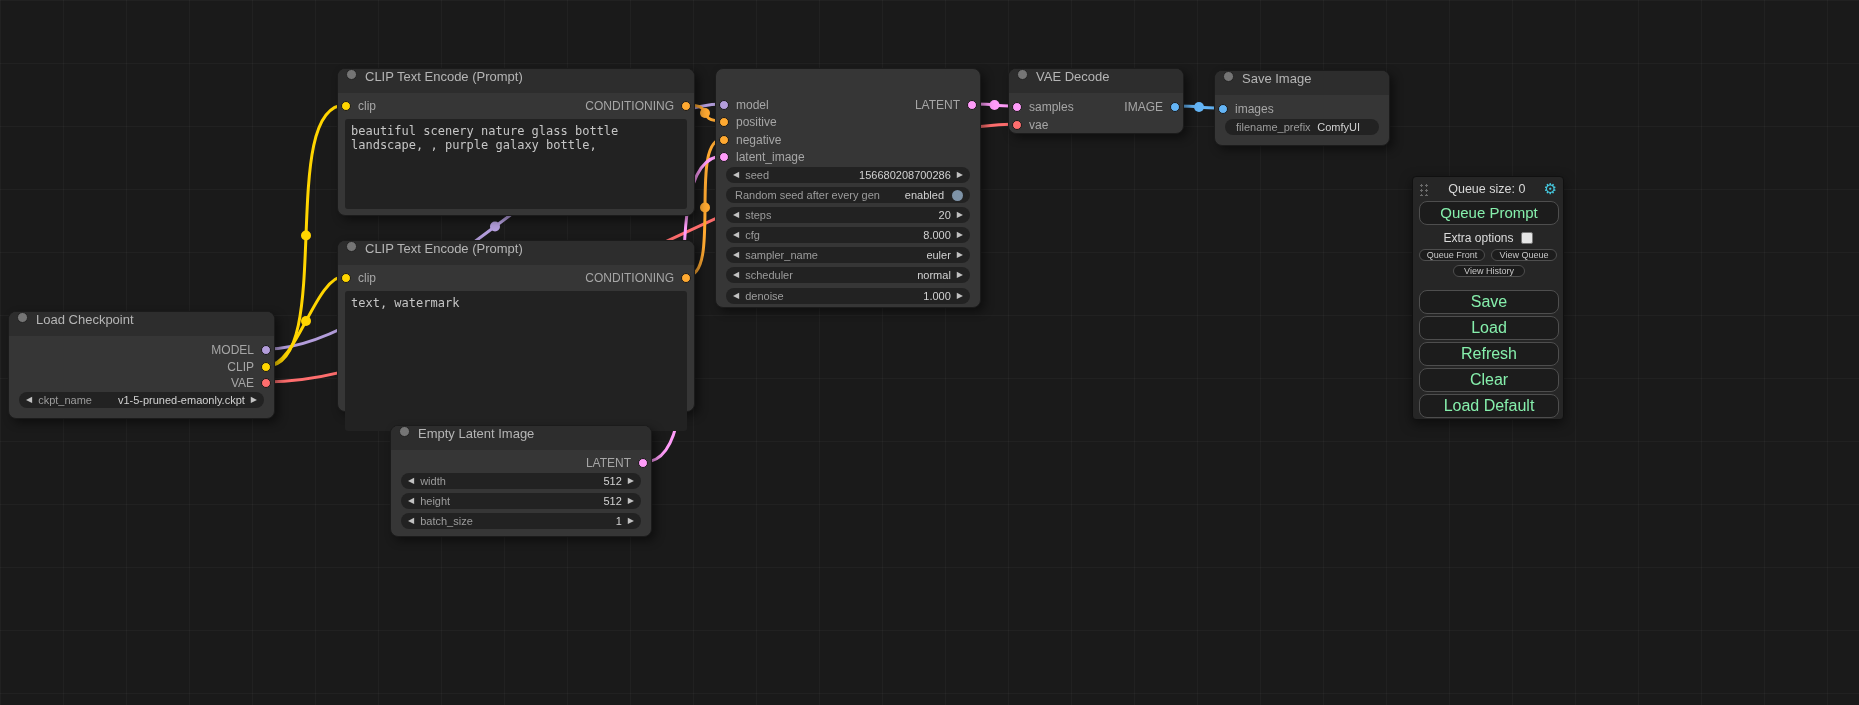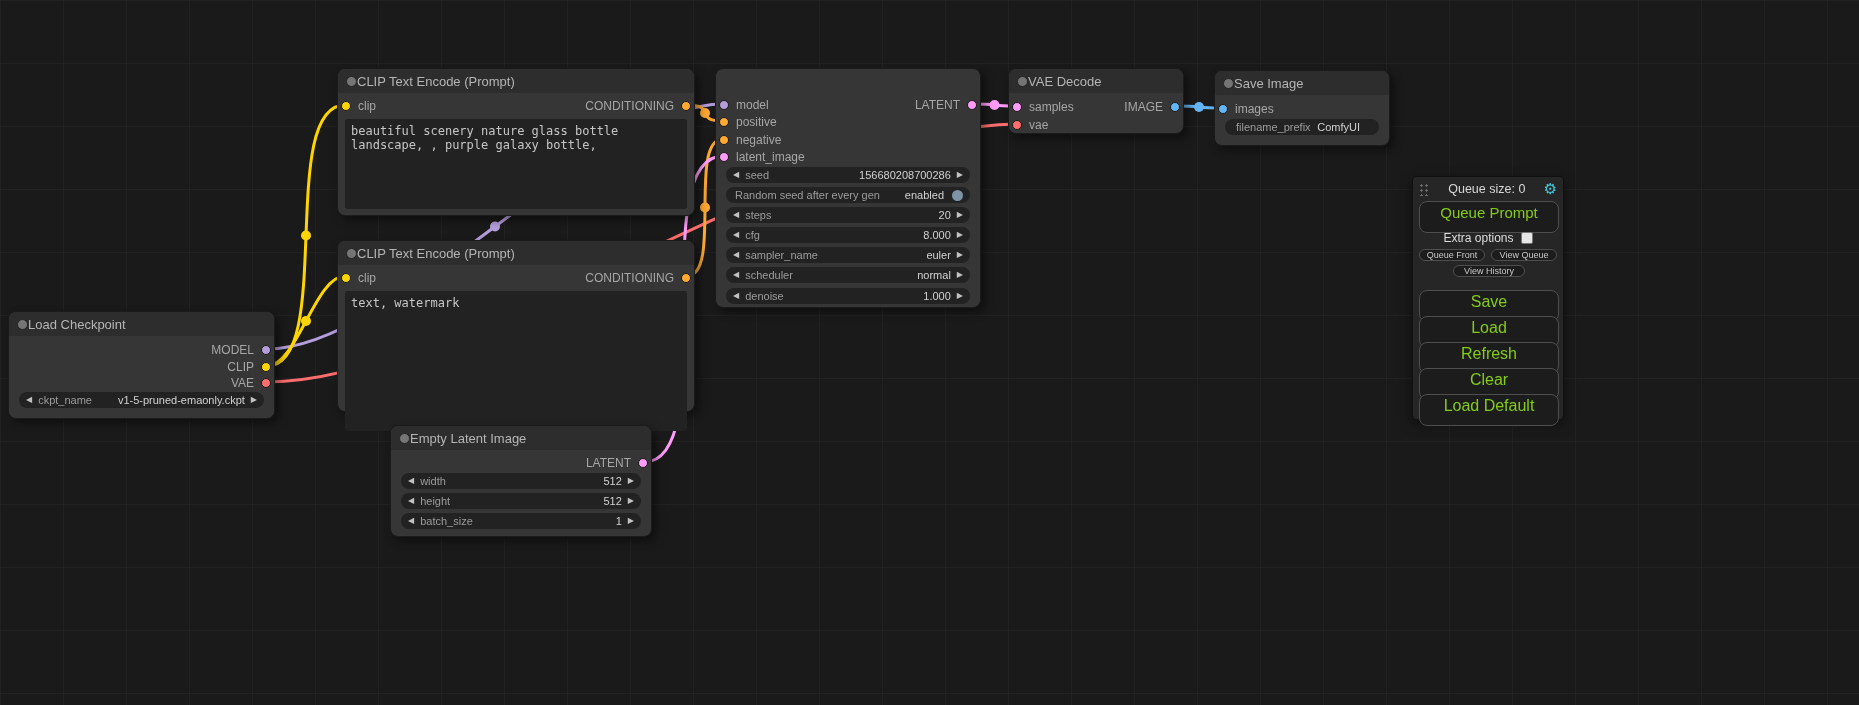--- a/index.html
+++ b/index.html
@@ -11,21 +11,21 @@
       linear-gradient(90deg,rgba(255,255,255,.03) 1px,transparent 1px);
     background-size:63px 63px;
     font-family:"Liberation Sans",sans-serif;
   }
   #wires{position:absolute;left:0;top:0;z-index:1;}
 
   
   .node{position:absolute;z-index:2;background:#363636;border:1px solid #1b1b1b;
         border-radius:8px;box-shadow:4px 4px 10px rgba(0,0,0,.45);box-sizing:border-box;}
   .node-title{height:24px;background:#2d2d2d;border-radius:7px 7px 0 0;
-        display:flex;align-items:center;padding-left:8px;}
+        display:flex;align-items:flex-start;gap:8px;padding-left:8px;}
   .tdot{width:9px;height:9px;border-radius:50%;background:#757575;border:1px solid #242424;flex:none;}
   .ttext{font-size:13px;color:#b5b5b5;white-space:nowrap;}
 
   .slot{position:absolute;height:14px;display:flex;align-items:center;gap:7px;
         font-size:12px;color:#a6a6a6;white-space:nowrap;}
   .slot.in{left:3px;}
   .slot.out{right:3px;flex-direction:row-reverse;}
   .dot{width:10px;height:10px;border-radius:50%;border:1px solid #191919;box-sizing:border-box;flex:none;}
   .c-model{background:#B39DDB}.c-clip{background:#FFD500}.c-vae{background:#FF6E6E}
   .c-cond{background:#FFA931}.c-latent{background:#FF9CF9}.c-image{background:#64B5F6}
@@ -46,22 +46,22 @@
   .menu{position:absolute;left:1412px;top:176px;width:152px;height:244px;z-index:3;
         background:#262626;border:1px solid #101010;border-radius:4px;
         box-shadow:0 4px 12px rgba(0,0,0,.5);box-sizing:border-box;}
   .menu-header{position:absolute;top:4px;left:6px;right:6px;height:16px;
         display:flex;align-items:center;justify-content:space-between;gap:12px;}
   .drag-dots{width:11px;height:14px;
         background:radial-gradient(circle,#6a6a6a 1.3px,transparent 1.4px);
         background-size:5px 5px;background-position:0 1px;}
   .qsize{font-size:12.5px;color:#d8d8d8;}
   .gear{font-size:15px;color:#45C8DE;line-height:14px;cursor:pointer;}
-  .mbtn{position:absolute;left:6px;width:140px;height:32px;background:#1c1c1c;
-        border:1px solid #4e4e4e;border-radius:8px;color:#84cc16;font-size:16px;
+  .mbtn{position:absolute;left:6px;width:140px;height:24px;background:#1c1c1c;
+        border:1px solid #4e4e4e;border-radius:8px;color:#86efac;font-size:16px;
         text-align:center;line-height:21px;box-sizing:border-box;cursor:pointer;}
   .mbtn.qp{font-size:15px;}
   .extra{position:absolute;top:54px;left:0;right:0;display:flex;align-items:center;
         justify-content:center;gap:7px;font-size:12px;color:#dcdcdc;}
   .checkbox{width:12px;height:12px;background:#e6e6e6;border:1px solid #777;
         border-radius:2px;box-sizing:border-box;}
   .pill{position:absolute;height:12px;background:#1c1c1c;border:1px solid #4e4e4e;
         border-radius:7px;color:#c8c8c8;font-size:9px;text-align:center;line-height:10px;
         box-sizing:border-box;cursor:pointer;}
 </style>

